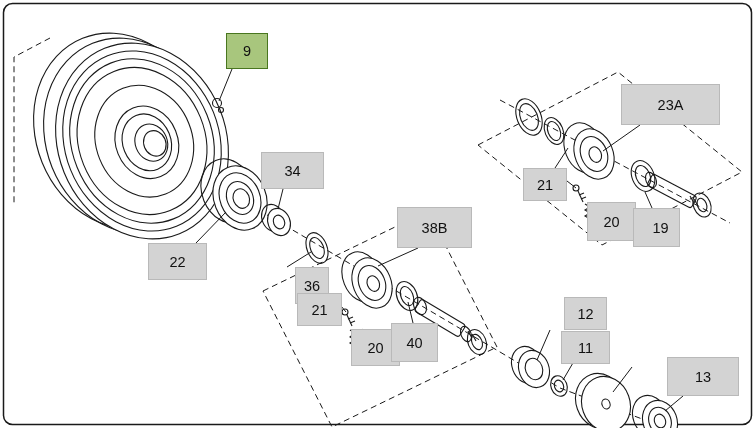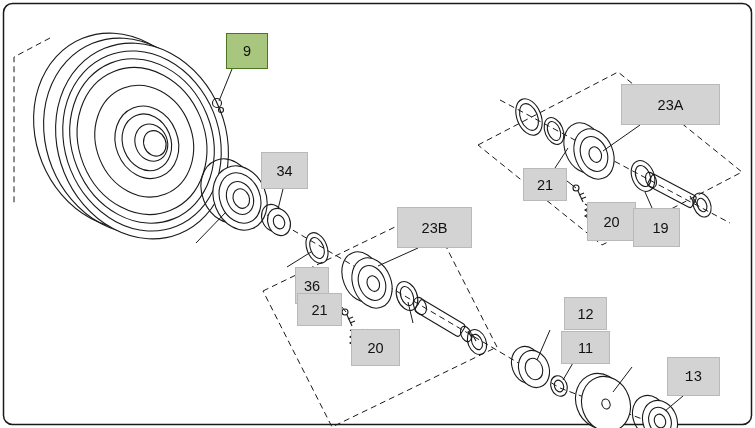--- a/index.html
+++ b/index.html
@@ -220,26 +220,28 @@
       <line x1="363" y1="329" x2="355" y2="336"></line>
       <line x1="413" y1="323" x2="408" y2="302"></line>
       <line x1="550" y1="330" x2="537" y2="360"></line>
       <line x1="577" y1="356" x2="563" y2="380"></line>
       <line x1="632" y1="367" x2="613" y2="392"></line>
       <line x1="683" y1="396" x2="665" y2="411"></line>
     </g>
   </svg>
 
   <div class="part-label highlighted" style="left:226px;top:33px;width:42px;height:36px;">9</div>
-  <div class="part-label" style="left:261px;top:152px;width:47px;height:37px;">34</div>
+  <div class="part-label" style="left:261px;top:152px;width:63px;height:37px;">34</div>
+  <div class="part-label" style="left:148px;top:243px;width:59px;height:37px;">22</div>
   <div class="part-label" style="left:621px;top:84px;width:99px;height:41px;">23A</div>
   <div class="part-label" style="left:523px;top:168px;width:44px;height:33px;">21</div>
   <div class="part-label" style="left:587px;top:202px;width:49px;height:39px;">20</div>
   <div class="part-label" style="left:633px;top:208px;width:47px;height:39px;padding-left:8px;">19</div>
-  <div class="part-label" style="left:397px;top:207px;width:75px;height:41px;">23B</div>
+  <div class="part-label" style="left:397px;top:207px;width:75px;height:41px;">38B</div>
   <div class="part-label" style="left:251px;top:267px;width:34px;height:37px;margin-left:44px;">36</div>
   <div class="part-label" style="left:297px;top:293px;width:45px;height:33px;">21</div>
   <div class="part-label" style="left:351px;top:329px;width:49px;height:37px;">20</div>
+  <div class="part-label" style="left:391px;top:323px;width:47px;height:39px;">40</div>
   <div class="part-label" style="left:564px;top:297px;width:43px;height:33px;">12</div>
   <div class="part-label" style="left:561px;top:323px;width:49px;height:33px;margin-top:8px;">11</div>
-  <div class="part-label" style="left:667px;top:357px;width:53px;height:39px;font-family:Liberation Mono, monospace;">13</div>
+  <div class="part-label" style="left:667px;top:357px;width:72px;height:39px;">13</div>
 
 </div>
 
 </body></html>

